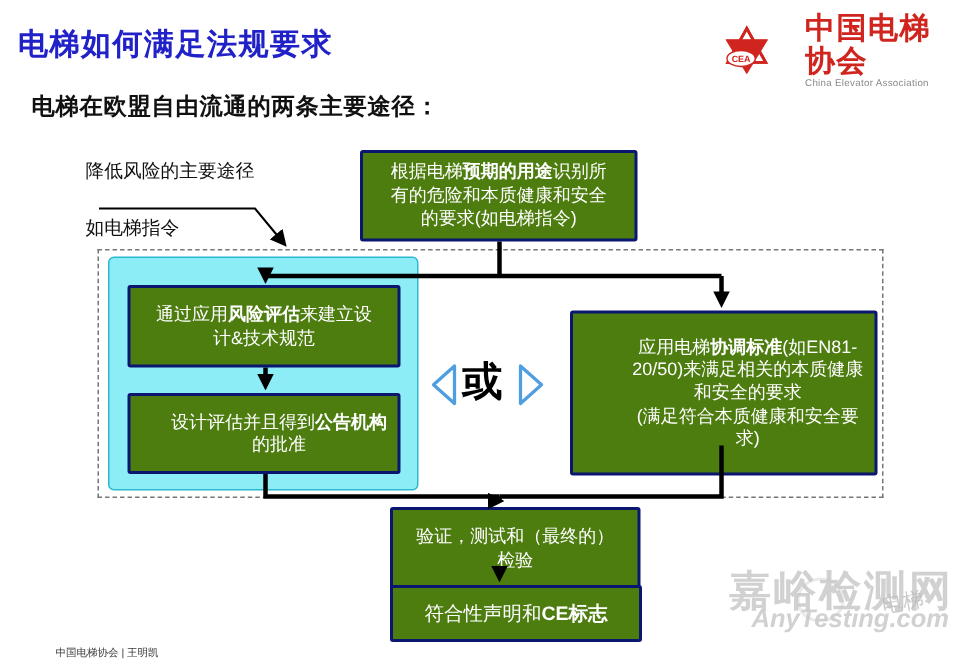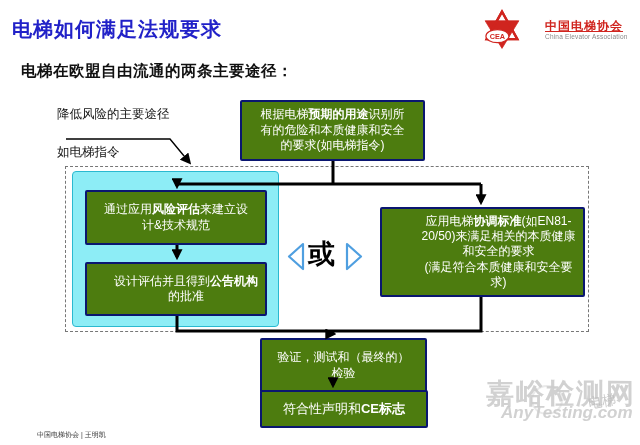--- a/index.html
+++ b/index.html
@@ -9,21 +9,21 @@
     font-family:"Liberation Sans","DejaVu Sans",sans-serif;
   }
   .abs{position:absolute;}
   .page-title{
     left:12px;top:16px;font-size:20px;font-weight:bold;color:#2121c8;letter-spacing:1px;
   }
   .subtitle{
     left:21px;top:61px;font-size:15.5px;font-weight:bold;color:#111;letter-spacing:.5px;
   }
   .logo-wrap{left:479px;top:8px;display:flex;align-items:center;gap:20px;}
-  .logo-text-cn{font-size:12px;font-weight:bold;color:#d0251f;letter-spacing:1px;line-height:1.1;text-decoration:underline;}
+  .logo-text-cn{font-size:20px;font-weight:bold;color:#d0251f;letter-spacing:1px;line-height:1.1;}
   .logo-text-en{font-size:6.5px;color:#8a8a8a;letter-spacing:.2px;}
   .flow-label{font-size:12.5px;color:#111;}
   .dashed-rect{
     left:65px;top:166px;width:522px;height:164px;
     border:1px dashed #777;background:transparent;
   }
   .cyan-panel{
     left:72px;top:171px;width:205px;height:154px;
     background:#8dedf6;border:1px solid #2ab9d0;border-radius:4px;
   }
@@ -74,21 +74,21 @@
   </div>
 
 <div class="abs bluebox" style="left:85px;top:190px;width:182px;height:55px;">
     <span>通过应用<b>风险评估</b>来建立设<br>计&amp;技术规范</span>
   </div>
 
 <div class="abs bluebox" style="left:85px;top:262px;width:182px;height:54px;padding-left:24px;">
     <span>设计评估并且得到<b>公告机构</b><br>的批准</span>
   </div>
 
-<div class="abs bluebox" style="left:380px;top:207px;width:205px;height:90px;padding-left:36px;">
+<div class="abs bluebox" style="left:380px;top:207px;width:205px;height:110px;padding-left:36px;">
     <span>应用电梯<b>协调标准</b>(如EN81-<br>20/50)来满足相关的本质健康<br>和安全的要求<br>(满足符合本质健康和安全要求)</span>
   </div>
 
 <div class="abs bluebox" style="left:260px;top:338px;width:167px;height:55px;">
     <span>验证，测试和（最终的）<br>检验</span>
   </div>
 
 <div class="abs bluebox" style="left:260px;top:390px;width:168px;height:38px;font-size:13px;">
     <span>符合性声明和<b>CE标志</b></span>
   </div>

